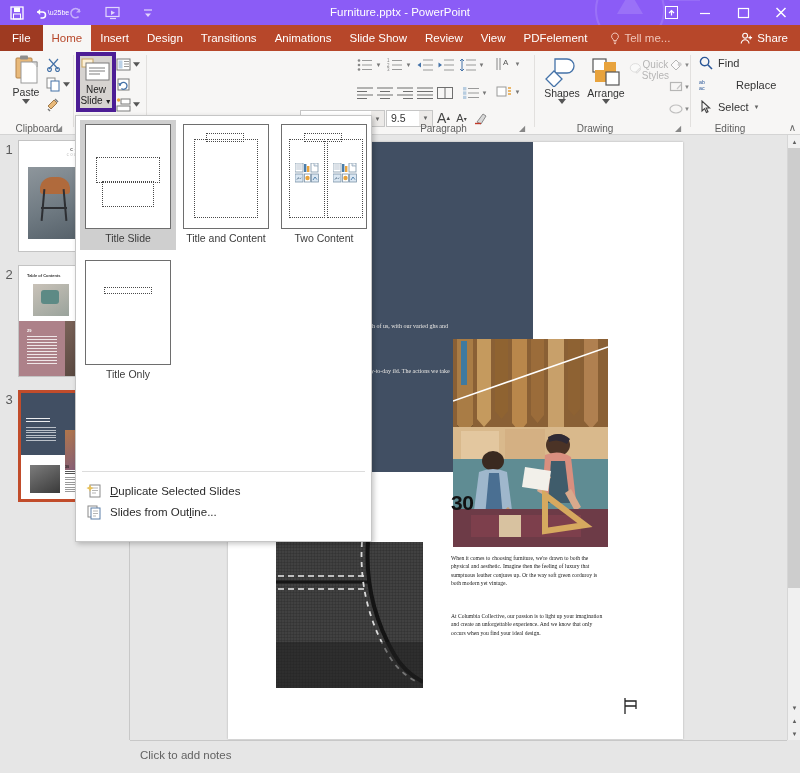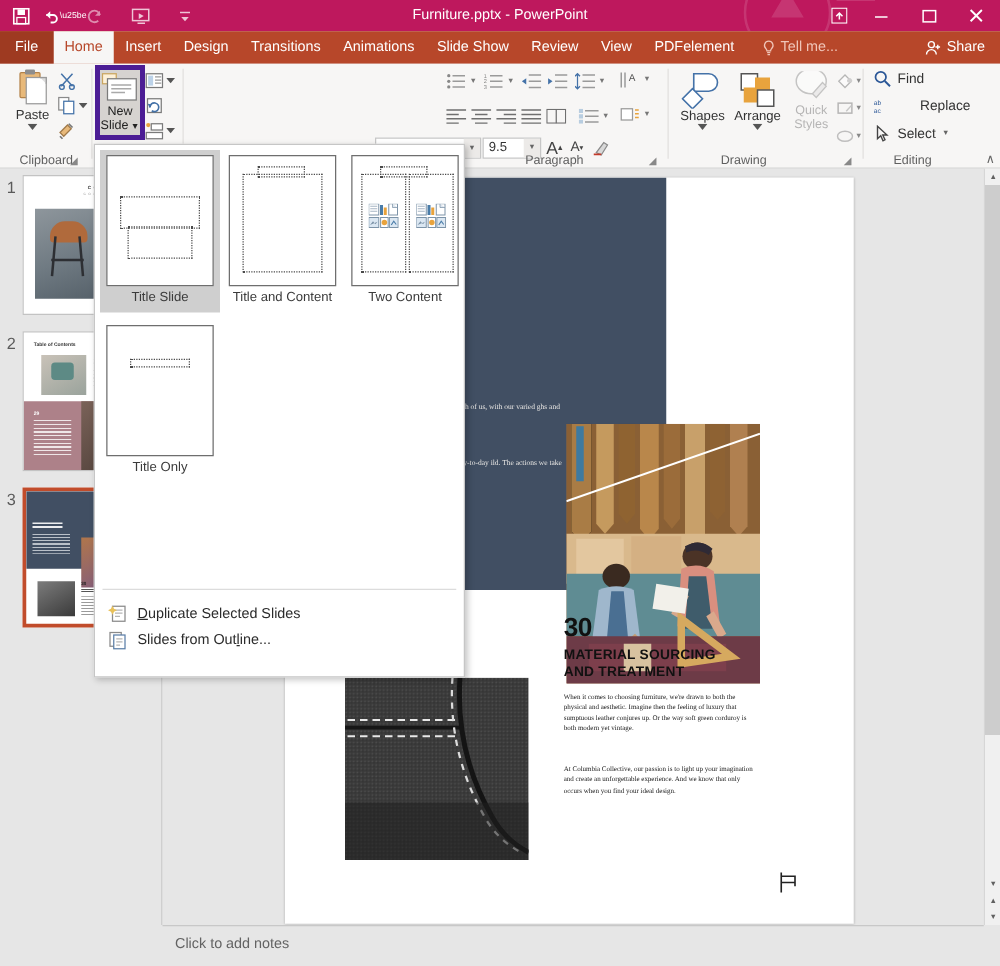--- a/index.html
+++ b/index.html
@@ -7,21 +7,21 @@
     width: 800px; height: 773px;
     font-family: "Liberation Sans", sans-serif;
     overflow: hidden;
     background: #e6e6e6;
   }
   body { position: relative; }
 
   
   .titlebar {
     position: absolute; left: 0; top: 0; width: 800px; height: 25px;
-    background: #be185d;
+    background: #8b5cf6;
     overflow: hidden;
   }
   .titlebar-deco {
     position: absolute; right: 100px; top: -30px; width: 200px; height: 90px;
     opacity: .13; pointer-events: none;
   }
   .qat { position: absolute; left: 6px; top: 0; height: 25px; display: flex; align-items: center; gap: 2px; }
   .qat-btn {
     width: 22px; height: 22px; display: flex; align-items: center; justify-content: center;
     color: #fff;
@@ -483,21 +483,21 @@
           <rect x="3" y="2" width="13" height="13" fill="#fff" stroke="#555" stroke-width="1.2"></rect>
           <rect x="14" y="5" width="12" height="12" fill="#e8a33d"></rect>
           <rect x="5" y="13" width="12" height="12" fill="#e8a33d"></rect>
           <rect x="16" y="15" width="13" height="13" fill="#fff" stroke="#555" stroke-width="1.2"></rect>
         </svg>
       <div style="font-size:10.5px;color:#333">Arrange</div>
       <svg width="8" height="5" viewBox="0 0 8 5">
           <path d="M0 0 h8 l-4 5 z" fill="#555"></path>
         </svg>
     </div>
-    <div style="position:absolute; left:94px; top:6px; width:40px; display:flex; flex-direction:column; align-items:center; opacity:.45;">
+    <div style="position:absolute; left:94px; top:6px; width:40px; display:flex; flex-direction:row; align-items:center; opacity:.45;">
       <svg width="30" height="26" viewBox="0 0 30 26">
           <path d="M3 4 a12 10 0 0 1 24 0 a12 10 0 0 1 -24 0 z" fill="#fff" stroke="#888" stroke-width="1.2" transform="translate(0,4)"></path>
           <path d="M16 18 l8-9 3 3 -8 9 z" fill="#ddd" stroke="#888" stroke-width="1"></path>
         </svg>
       <div style="font-size:10px;color:#666;line-height:11px;text-align:center">
         <span>Quick</span><br>
         <span>Styles</span>
       </div>
     </div>
     <div class="fbtn" style="left:133px; top:6px; width:16px; height:16px; opacity:.5;">
@@ -669,24 +669,20 @@
 
         <path d="M92 156 L132 186 L92 192 z" fill="none" stroke="#d6a95f" stroke-width="6"></path>
 
         <path d="M72 128 l26 4 -3 20 -26 -4 z" fill="#f2f0ea"></path>
 
         <path d="M0 62 L155 8" stroke="#ffffff" stroke-width="1.6" fill="none"></path>
       </svg>
     </div>
 
     <div class="num30">30</div>
-    <div class="mat-h">
-      <span>MATERIAL SOURCING</span><br>
-      <span>AND TREATMENT</span>
-    </div>
     <div class="mat-p" style="top:412px;">When it comes to choosing furniture, we're drawn to both the physical and aesthetic. Imagine then the feeling of luxury that sumptuous leather conjures up. Or the way soft green corduroy is both modern yet vintage.</div>
     <div class="mat-p" style="top:470px;">At Columbia Collective, our passion is to light up your imagination and create an unforgettable experience. And we know that only occurs when you find your ideal design.</div>
 
     <div class="photo-leather">
       <svg width="147" height="146" viewBox="0 0 147 146">
         <defs>
           <pattern id="grain" width="3" height="3" patternUnits="userSpaceOnUse">
             <rect width="3" height="3" fill="#3a3a3a"></rect>
             <circle cx="1" cy="1" r="0.7" fill="#4e4e4e"></circle>
             <circle cx="2.2" cy="2.2" r="0.5" fill="#2c2c2c"></circle>

